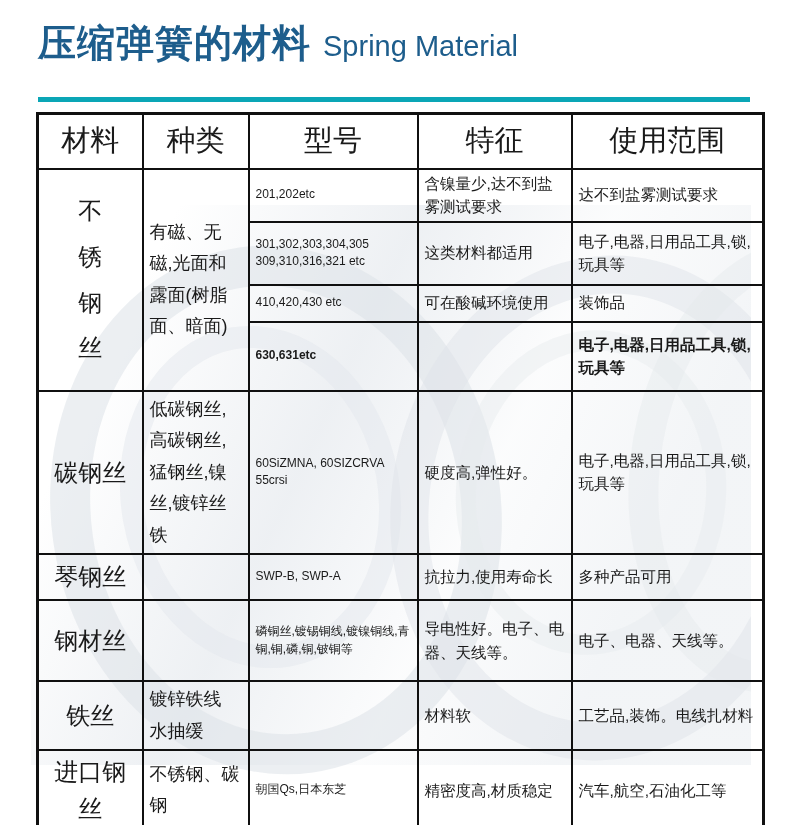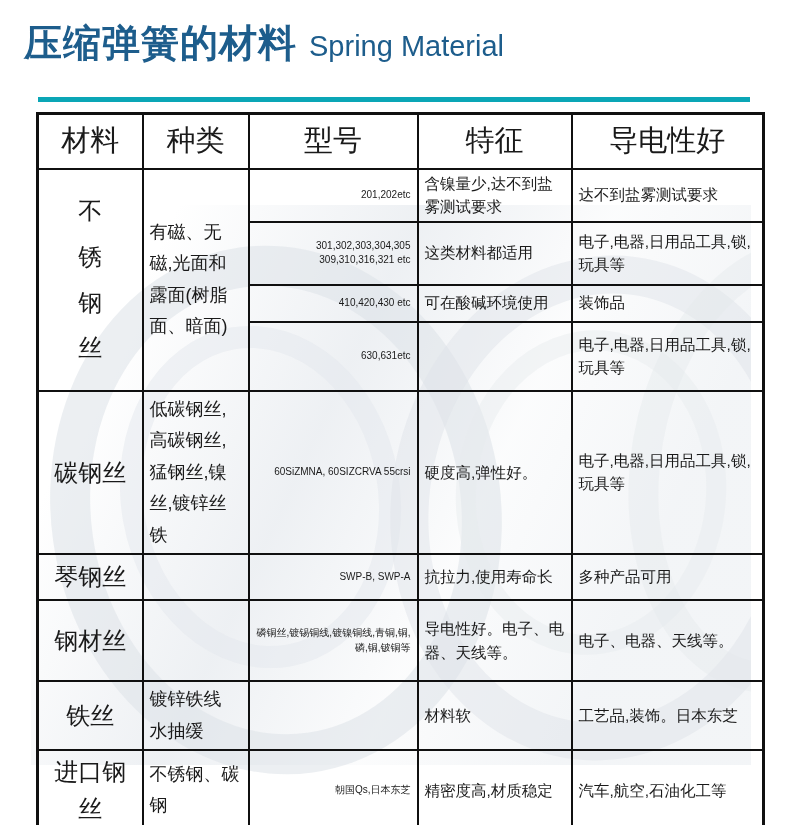--- a/index.html
+++ b/index.html
@@ -2,21 +2,21 @@
 <html><head>
 <meta charset="utf-8">
 <style>
   html,body{margin:0;padding:0;}
   body{
     width:790px;height:825px;position:relative;background:#ffffff;
     font-family:"Liberation Sans","DejaVu Sans",sans-serif;
     color:#1a1a1a;overflow:hidden;
   }
   
-  .page-header{position:absolute;left:24px;top:18px;width:716px;}
+  .page-header{position:absolute;left:38px;top:18px;width:716px;}
   .title-line{display:flex;align-items:baseline;gap:12px;white-space:nowrap;}
   .title-zh{font-size:38px;font-weight:700;letter-spacing:1px;}
   .title-en{font-size:29px;font-weight:500;letter-spacing:0px;margin-top:11px;}
   .title-underline{position:absolute;left:38px;top:97px;width:712px;height:5px;}
 
   
   .wm-wrap{position:absolute;left:31px;top:115px;width:720px;height:678px;
     overflow:hidden;z-index:0;pointer-events:none;}
   .ring{position:absolute;border-radius:50%;}
   .ring.a{left:20px;top:130px;width:370px;height:450px;border:40px solid #dde2e8;opacity:.55;transform:rotate(-8deg);}
@@ -35,30 +35,30 @@
   }
   table.mat td,table.mat th{
     border:2px solid #101010;background:transparent;
     vertical-align:middle;padding:2px 6px;overflow:hidden;
   }
   th{font-size:29px;font-weight:400;text-align:center;padding:4px 0;}
   tr.h-head{height:55px;}
   tr.h-r1a{height:53px;}
   tr.h-r1b{height:63px;}
   tr.h-r1c{height:37px;}
-  tr.h-r1d{height:69px;}
+  tr.h-r1d{height:69px;font-weight:bold;}
   tr.h-r2{height:162px;}
   tr.h-r3{height:46px;}
   tr.h-r4{height:81px;}
   tr.h-r5{height:59px;}
   tr.h-r6{height:71px;}
   td.c-material{font-size:24px;text-align:center;line-height:1.55;padding:2px 2px;}
   .vstack{display:inline-block;width:1.15em;word-break:break-all;line-height:1.9;text-align:center;}
   td.c-type{font-size:18px;text-align:left;line-height:1.75;padding:4px 4px 4px 9px;}
-  td.c-model{font-size:10px;text-align:right;line-height:1.45;padding:2px 3px;}
+  td.c-model{font-size:12px;text-align:left;line-height:1.45;padding:2px 3px;}
   td.c-feature{font-size:15.5px;text-align:left;line-height:1.5;padding:3px 4px 3px 9px;}
   td.c-usage{font-size:15.5px;text-align:left;line-height:1.5;padding:3px 3px 3px 9px;}
 </style>
 </head>
 <body>
 
 <div class="page-header">
   <div class="title-line">
     <span class="title-zh" style="color: rgb(29, 93, 140);">压缩弹簧的材料</span>
     <span class="title-en" style="color: rgb(29, 93, 140);">Spring Material</span>
@@ -82,21 +82,21 @@
       <col style="width:169px">
     <col style="width:154px">
       <col style="width:192px">
   </colgroup>
   <tbody>
       <tr class="h-head">
     <th>材料</th>
     <th>种类</th>
     <th>型号</th>
     <th>特征</th>
-    <th>导电性好</th>
+    <th>使用范围</th>
   </tr>
 
   <tr class="h-r1a">
     <td class="c-material" rowspan="4">
       <span class="vstack">不锈钢丝</span>
     </td>
     <td class="c-type" rowspan="4">有磁、无磁,光面和露面(树脂面、暗面)</td>
     <td class="c-model">201,202etc</td>
     <td class="c-feature">含镍量少,达不到盐雾测试要求</td>
     <td class="c-usage">达不到盐雾测试要求</td>
@@ -139,21 +139,21 @@
     <td class="c-model">磷铜丝,镀锡铜线,镀镍铜线,青铜,铜,磷,铜,铍铜等</td>
     <td class="c-feature">导电性好。电子、电器、天线等。</td>
     <td class="c-usage">电子、电器、天线等。</td>
   </tr>
 
   <tr class="h-r5">
     <td class="c-material">铁丝</td>
     <td class="c-type">镀锌铁线 水抽缓</td>
     <td class="c-model"></td>
     <td class="c-feature">材料软</td>
-    <td class="c-usage">工艺品,装饰。日本东芝</td>
+    <td class="c-usage">工艺品,装饰。电线扎材料</td>
   </tr>
 
   <tr class="h-r6">
     <td class="c-material">进口钢丝</td>
     <td class="c-type">不锈钢、碳钢</td>
     <td class="c-model">朝国Qs,日本东芝</td>
     <td class="c-feature">精密度高,材质稳定</td>
     <td class="c-usage">汽车,航空,石油化工等</td>
   </tr>
 </tbody>

